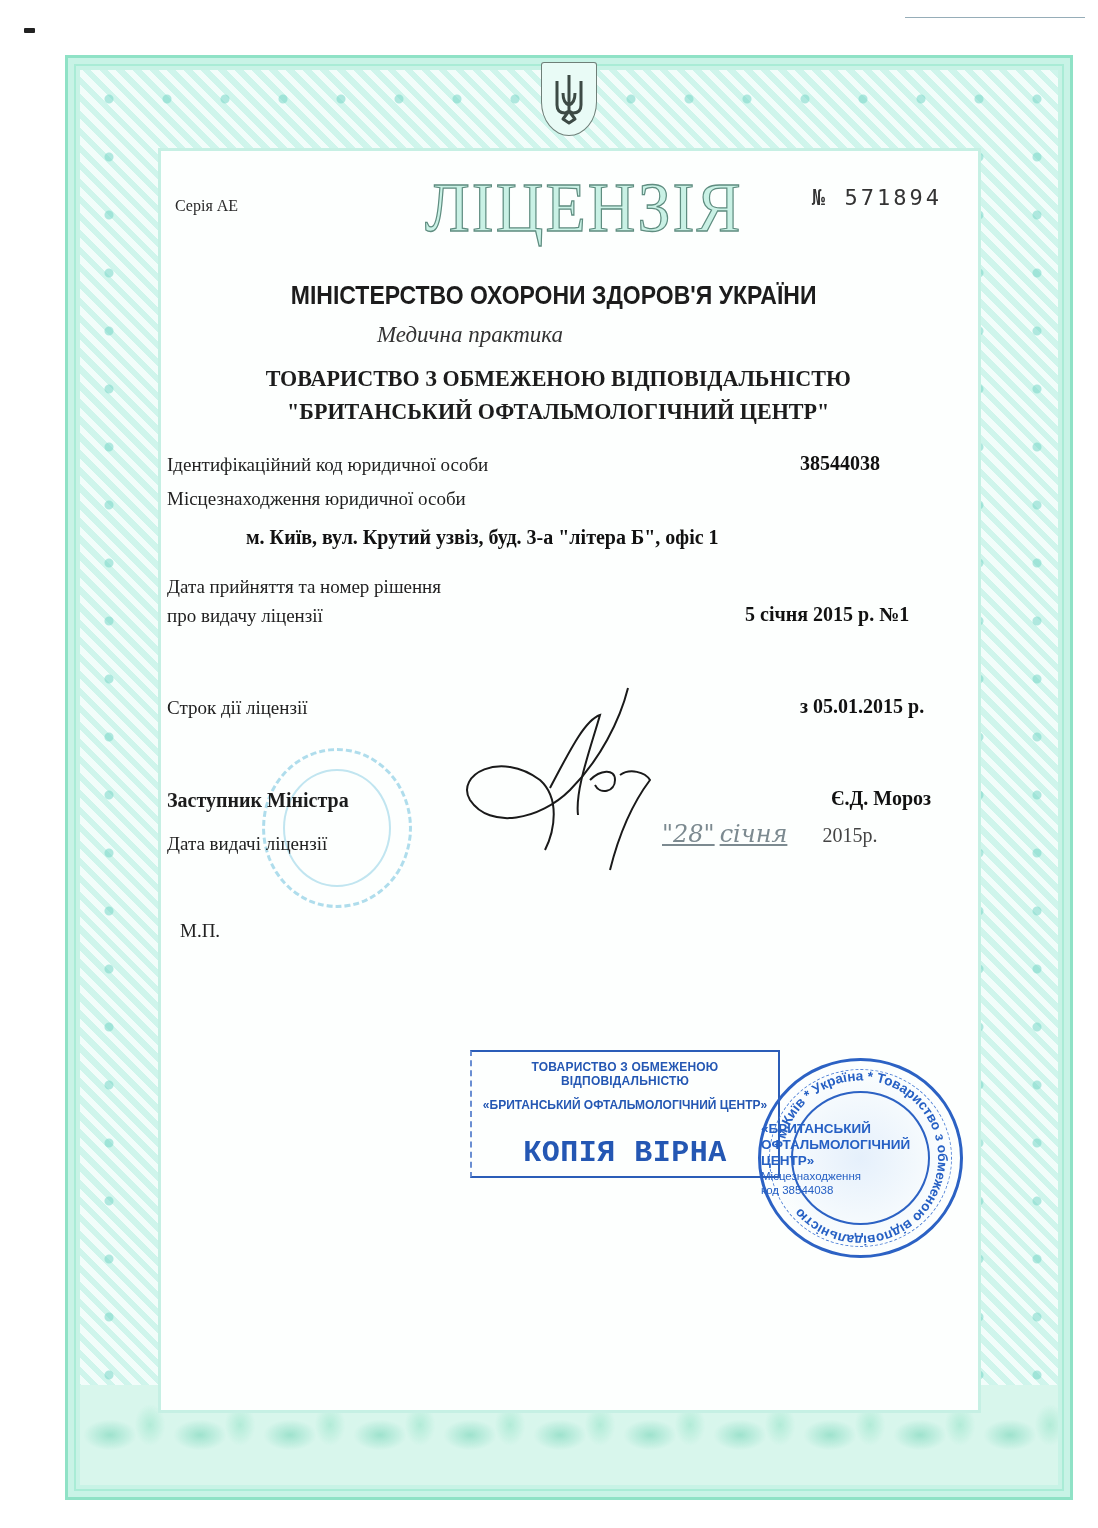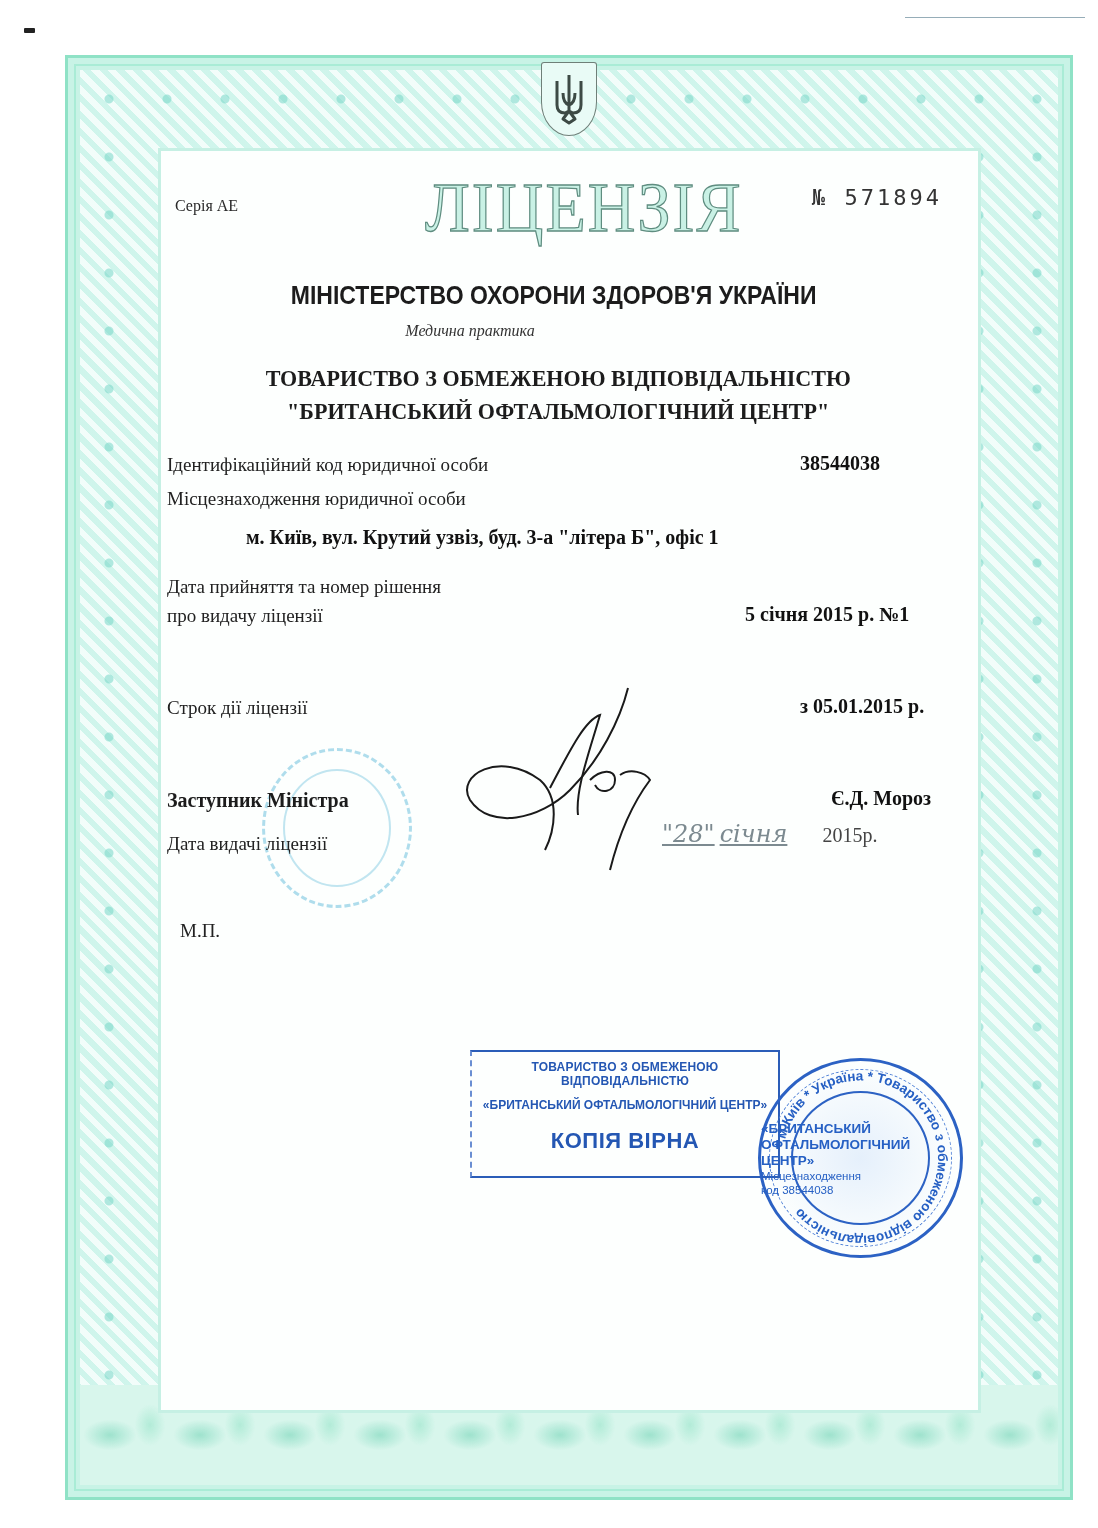--- a/index.html
+++ b/index.html
@@ -50,21 +50,21 @@
   .coat svg { width:40px; height:56px; }
 
   .txt { position:absolute; white-space:nowrap; }
   .series { left:175px; top:197px; font-size:16px; color:#2a2a2a; }
   .number { left:812px; top:185px; font-family:"DejaVu Sans Mono", monospace; font-size:22px; letter-spacing:3px; color:#333; }
   .title {
     left:425px; top:170px; font-family:"Liberation Serif", serif; font-size:66px; letter-spacing:2px;
     color:#c9f1e5; -webkit-text-stroke:1.2px #5f8d80; transform:scaleY(1.05);
   }
   .ministry { left:0; width:1098px; text-align:center; top:281px; font-family:"Liberation Sans", sans-serif; font-weight:bold; font-size:25px; transform:scaleX(.92); transform-origin:center; padding-left:10px; box-sizing:border-box; }
-  .activity { left:0; width:926px; text-align:center; top:322px; font-style:italic; font-size:16px; color:#333; padding-left:14px; box-sizing:border-box; }
+  .activity { left:0; width:926px; text-align:center; top:322px; font-style:italic; font-size:23px; color:#333; padding-left:14px; box-sizing:border-box; }
   .org1 { left:0; width:1098px; text-align:center; top:365px; font-weight:bold; font-size:24px; transform:scaleX(.92); padding-left:20px; box-sizing:border-box; }
   .org2 { left:0; width:1098px; text-align:center; top:398px; font-weight:bold; font-size:24px; transform:scaleX(.92); padding-left:20px; box-sizing:border-box; }
 
   .label { font-size:19px; color:#222; }
   .value { font-weight:bold; font-size:20px; color:#111; }
 
   .l-id { left:167px; top:454px; }
   .v-id { left:800px; top:452px; }
   .l-loc { left:167px; top:488px; }
   .v-addr { left:246px; top:526px; }
@@ -92,21 +92,21 @@
 
   
   .copy-stamp {
     position:absolute; left:470px; top:1050px; width:310px; height:128px;
     border-top:2px solid #2b5db8; border-bottom:2px solid #2b5db8; border-right:2px solid #2b5db8;
     border-left:2px dashed #6a8ed2; box-sizing:border-box; color:#2457b3;
     font-family:"Liberation Sans", sans-serif; text-align:center;
   }
   .copy-stamp .s1 { margin-top:8px; font-size:12px; font-weight:bold; letter-spacing:.2px; }
   .copy-stamp .s2 { margin-top:10px; font-size:12px; font-weight:bold; }
-  .copy-stamp .s3 { margin-top:16px; font-size:22px; font-weight:bold; letter-spacing:.5px; }
+  .copy-stamp .s3 { margin-top:24px; font-size:30px; font-weight:bold; letter-spacing:.5px;font-family:Liberation Mono, monospace; }
 
   
   .round-seal {
     position:absolute; left:758px; top:1058px; width:205px; height:200px; border-radius:50%;
     border:3px solid #2c62c4; box-sizing:border-box; color:#2660c4;
     font-family:"Liberation Sans", sans-serif;
     background:radial-gradient(circle, rgba(120,170,240,.18), rgba(255,255,255,0) 70%);
   }
   .round-seal::before { content:""; position:absolute; inset:8px; border-radius:50%; border:1px dashed #4f80d6; }
   .round-seal::after { content:""; position:absolute; inset:30px; border-radius:50%; border:2px solid #2c62c4; }

